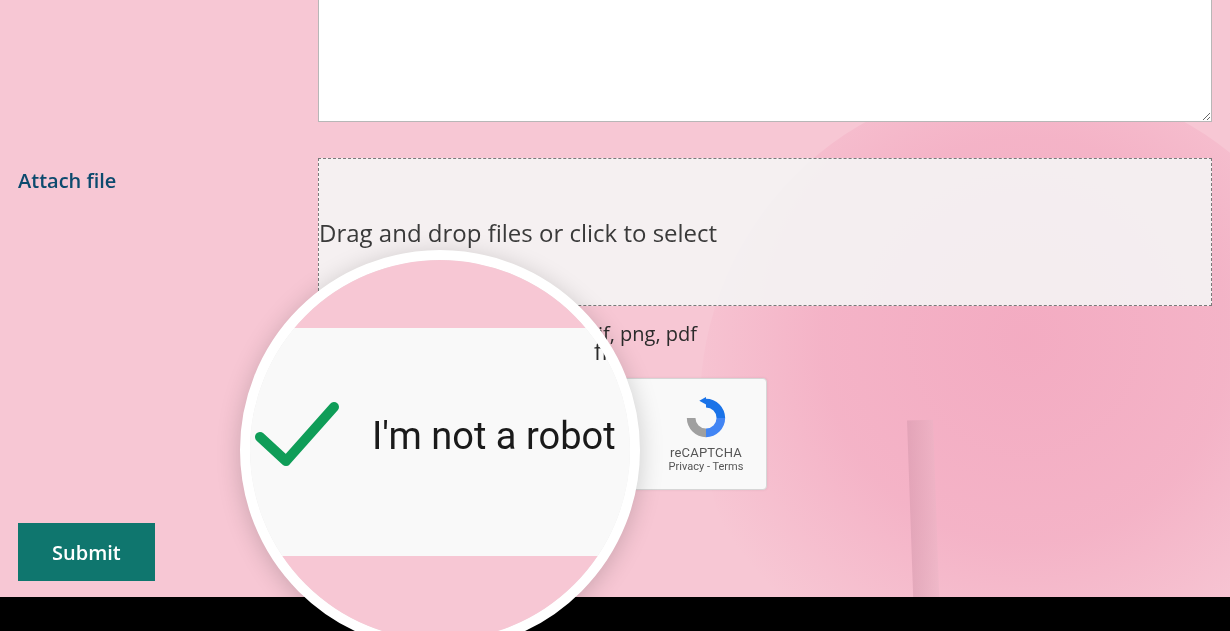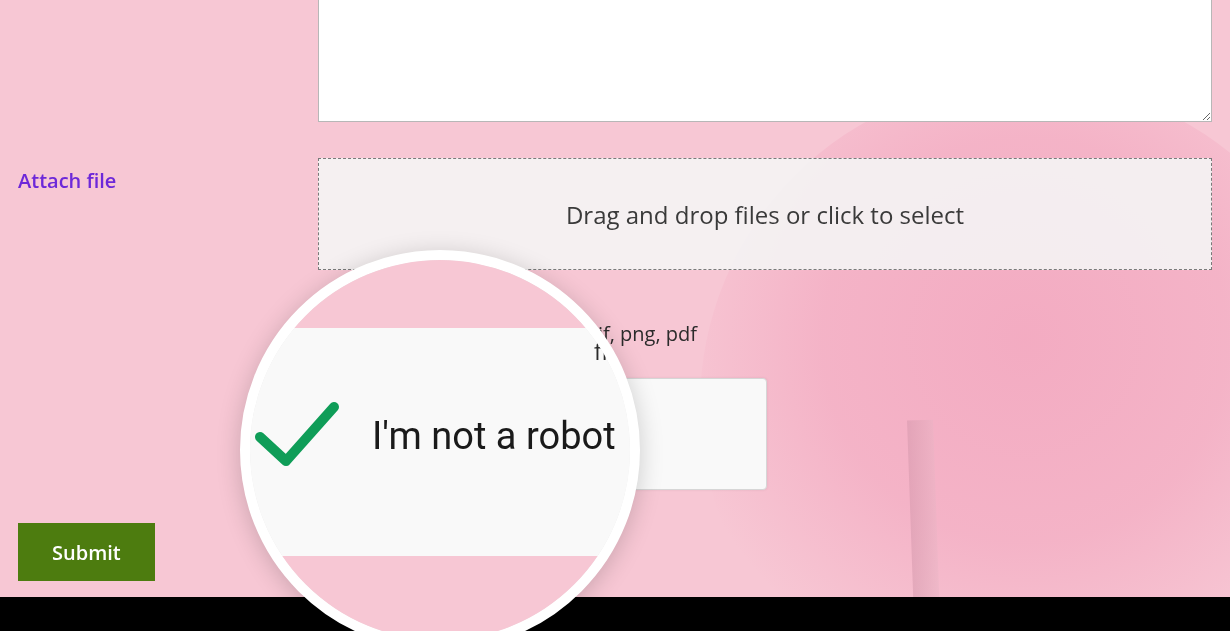--- a/index.html
+++ b/index.html
@@ -41,21 +41,21 @@
     position: relative;
     z-index: 1;
     width: 1230px;
     height: 631px;
     box-sizing: border-box;
   }
 
   .col-label {
     position: absolute;
     left: 18px;
-    color: #6d28d9;
+    color: #0c4a6e;
     font-size: 20px;
     font-weight: 600;
   }
 
   
   .msg-textarea {
     position: absolute;
     left: 318px;
     top: -80px; 
     width: 894px;
@@ -68,27 +68,26 @@
     padding: 10px;
     font-family: inherit;
   }
 
   
   .dropzone {
     position: absolute;
     left: 318px;
     top: 158px;
     width: 894px;
-    height: 112px;
+    height: 148px;
     box-sizing: border-box;
     border: 1.5px dashed #7a7a7a;
     background: rgba(244,244,244,0.9);
     display: flex;
     align-items: center;
-    justify-content: center;
     cursor: pointer;
   }
   .dropzone span {
     font-size: 24px;
     color: #3a3a3a;
     font-weight: 400;
   }
 
   .filetypes {
     position: absolute;
@@ -158,21 +157,21 @@
     cursor: pointer;
   }
 
   
   .submit-btn {
     position: absolute;
     left: 18px;
     top: 523px;
     height: 58px;
     padding: 0 34px;
-    background: #4d7c0f;
+    background: #0f766e;
     color: #ffffff;
     font-size: 20px;
     font-weight: 600;
     border: none;
     cursor: pointer;
     font-family: inherit;
   }
 
   
   .footer-bar {
@@ -251,20 +250,34 @@
   <div class="dropzone">
     <span>Drag and drop files or click to select</span>
   </div>
 
   <div class="filetypes">Accepted file types: jpg, jpef, gif, png, pdf</div>
 
 
   <div class="recaptcha-box">
     <div class="recaptcha-checkbox"></div>
     <div class="recaptcha-label">I'm not a robot</div>
+    <div class="recaptcha-brand">
+      <div class="recaptcha-logo">
+        <svg viewBox="0 0 48 48" width="46" height="46">
+          <path d="M24 4 a20 20 0 0 1 20 20 h-9 a11 11 0 0 0 -11 -11 z" fill="#1a73e8"></path>
+          <path d="M44 24 a20 20 0 0 1 -20 20 v-9 a11 11 0 0 0 11 -11 z" fill="#4285f4"></path>
+          <path d="M24 44 a20 20 0 0 1 -20 -20 h9 a11 11 0 0 0 11 11 z" fill="#a0a0a0"></path>
+          <polygon points="24,2 24,10 17,6" fill="#1a73e8"></polygon>
+        </svg>
+      </div>
+      <div class="recaptcha-name">reCAPTCHA</div>
+      <div class="recaptcha-links">
+        <a>Privacy</a><span> - </span><a>Terms</a>
+      </div>
+    </div>
   </div>
 
   <button class="submit-btn">Submit</button>
 
   <div class="footer-bar"></div>
 
   <div class="magnifier">
     <div class="magnifier-inner">
       <div class="mag-filetypes-frag">file types: jpg, jpef, gif, png, pdf</div>
       <div class="mag-content">

